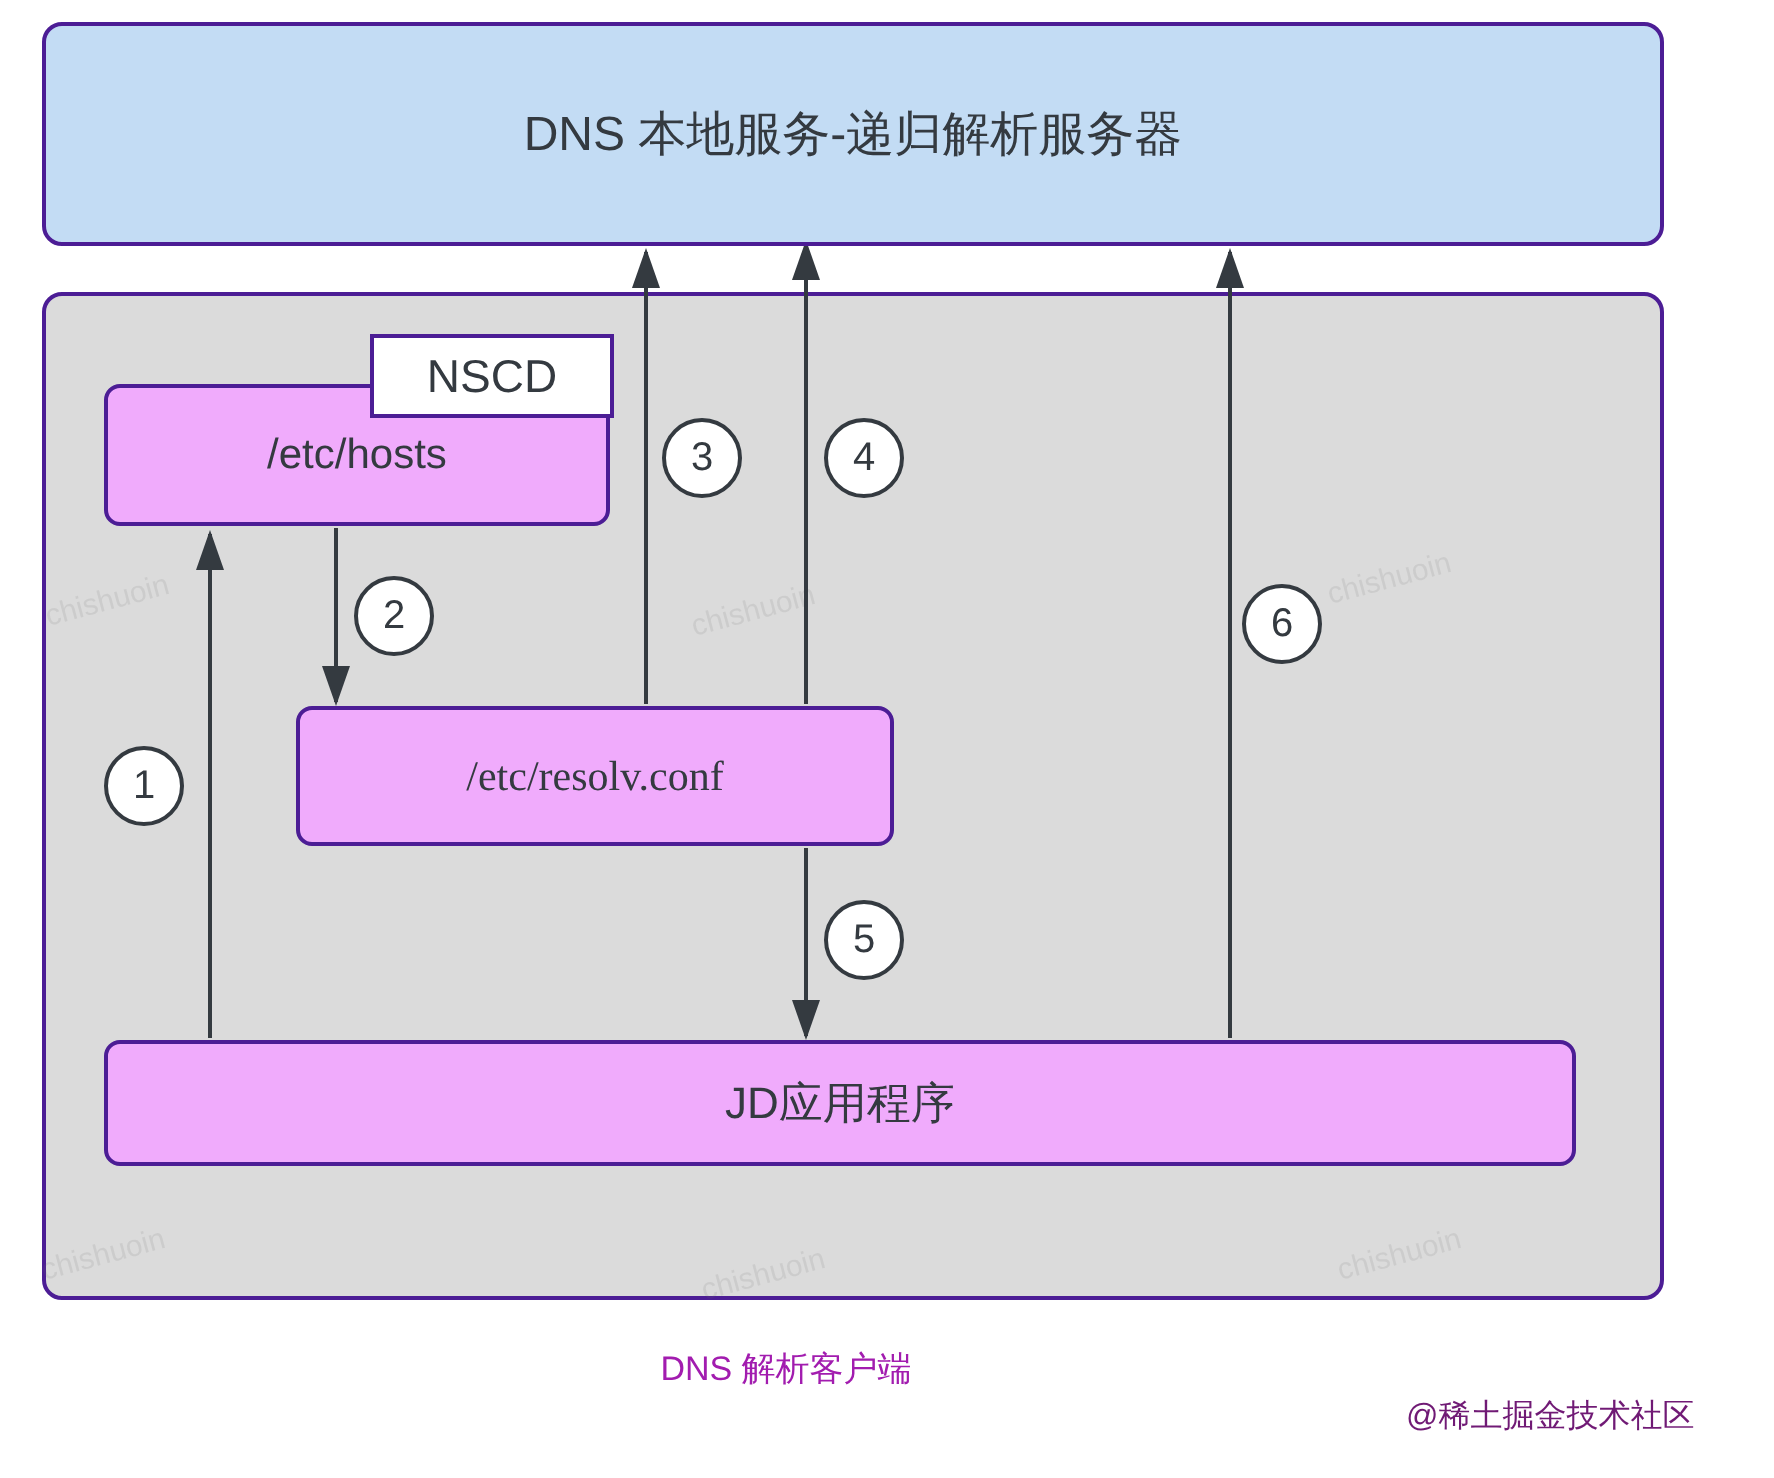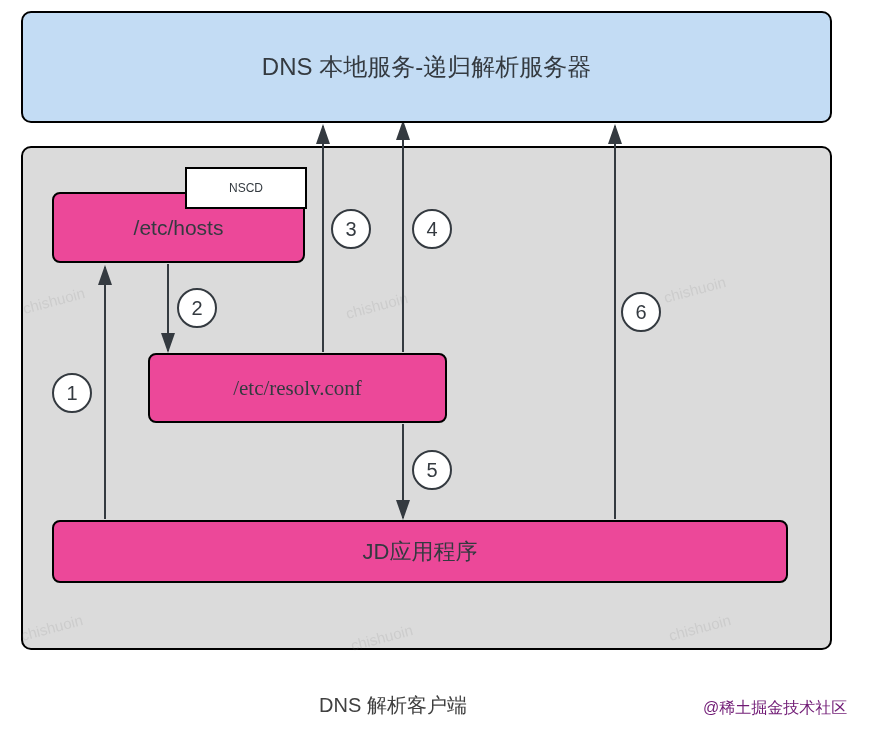--- a/index.html
+++ b/index.html
@@ -10,54 +10,54 @@
   }
   .canvas {
     position: relative;
     width: 887px;
     height: 739px;
     background: #ffffff;
     overflow: hidden;
   }
   .box {
     position: absolute;
-    border: 2px solid #000000;
+    border: 2px solid #4c1d95;
     display: flex;
     align-items: center;
     justify-content: center;
     text-align: center;
   }
   .server-box {
     left: 21px; top: 11px; width: 811px; height: 112px;
     background: #c3dcf4;
     border-radius: 10px;
     font-size: 24px;
     z-index: 3;
   }
   .client-box {
     left: 21px; top: 146px; width: 811px; height: 504px;
     background: #dbdbdb;
     border-radius: 10px;
     z-index: 1;
   }
   .node {
-    background: #ec4899;
+    background: #f0abfc;
     border-radius: 8px;
     z-index: 3;
     font-size: 21px;
   }
   .node-hosts  { left: 52px;  top: 192px; width: 253px; height: 71px; }
   .node-resolv { left: 148px; top: 353px; width: 299px; height: 70px; font-family: Liberation Serif, serif; }
   .node-app    { left: 52px;  top: 520px; width: 736px; height: 63px; font-size: 22px; }
   .node-nscd {
     left: 185px; top: 167px; width: 122px; height: 42px;
     background: #ffffff;
     border-radius: 0;
     z-index: 4;
-    font-size: 12px;
+    font-size: 23px;
   }
   .arrow-layer {
     position: absolute;
     left: 0; top: 0;
     width: 887px; height: 739px;
     z-index: 2;
     pointer-events: none;
   }
   .step-circle {
     position: absolute;
@@ -72,24 +72,24 @@
     z-index: 5;
   }
   .step-1 { left: 52px;  top: 373px; }
   .step-2 { left: 177px; top: 288px; }
   .step-3 { left: 331px; top: 209px; }
   .step-4 { left: 412px; top: 209px; }
   .step-5 { left: 412px; top: 450px; }
   .step-6 { left: 621px; top: 292px; }
   .caption {
     position: absolute;
-    left: 243px; top: 692px; width: 300px;
+    left: 243px; top: 673px; width: 300px;
     text-align: center;
-    font-size: 20px;
-    color: #404040;
+    font-size: 17px;
+    color: #a21caf;
     z-index: 3;
   }
   .credit {
     position: absolute;
     left: 703px; top: 698px;
     font-size: 16px;
     color: #701a75;
     z-index: 3;
     white-space: nowrap;
   }

